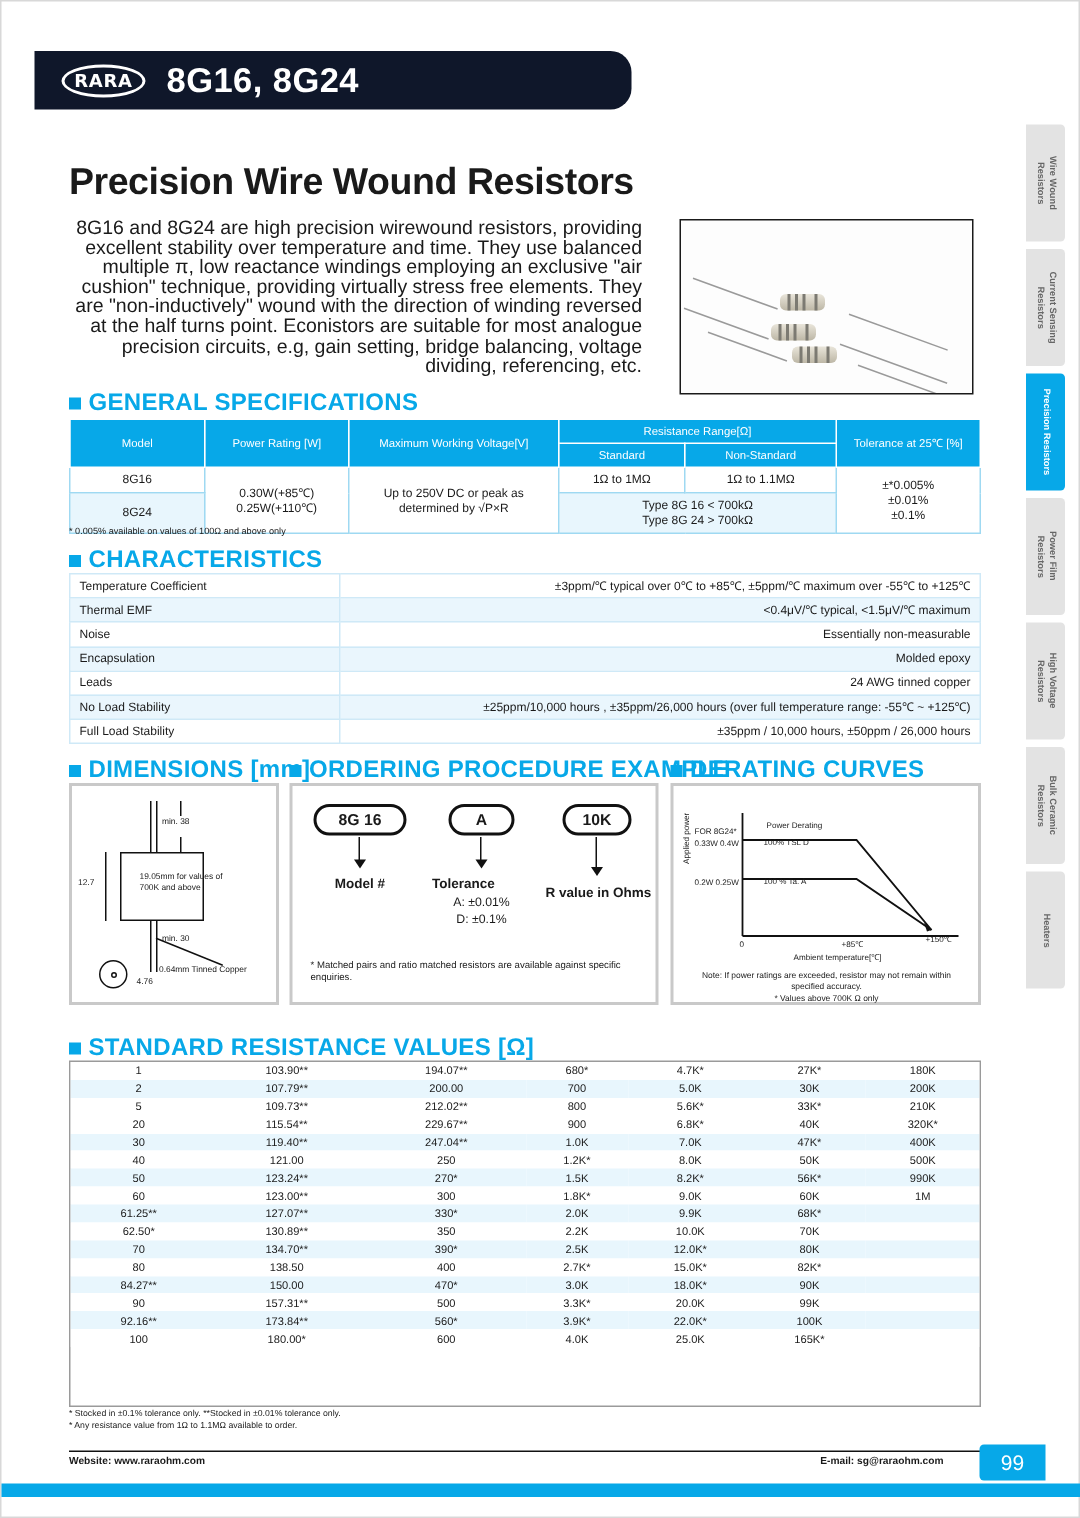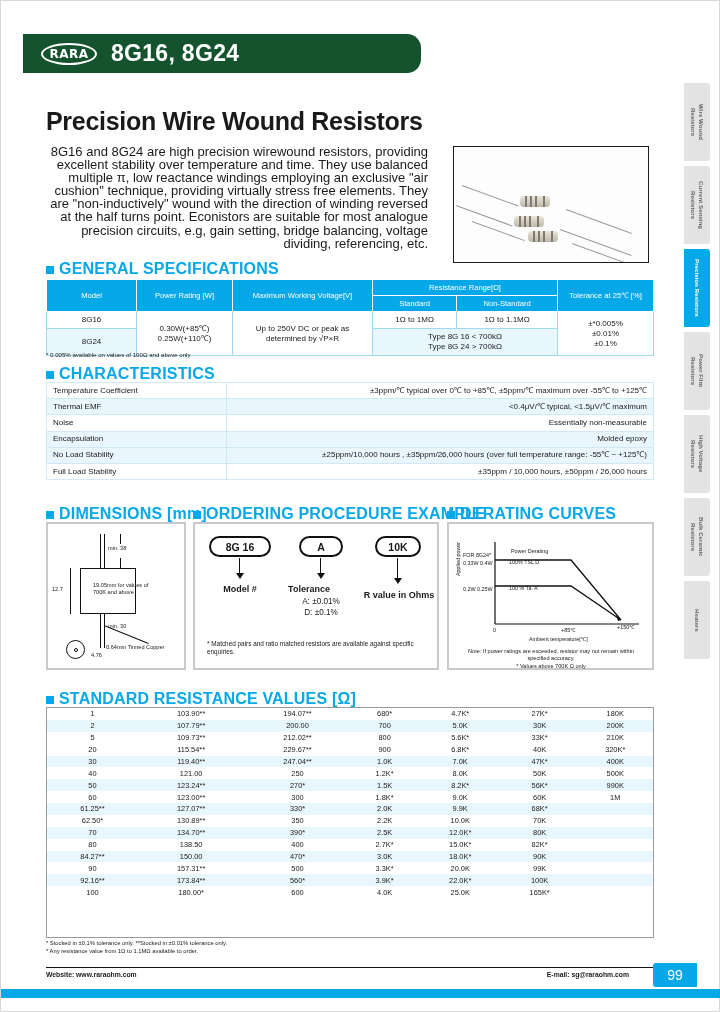--- a/index.html
+++ b/index.html
@@ -13,21 +13,21 @@
     overflow:hidden;
   }
   .page {
     position:absolute; left:0; top:0; width:720px; height:1012px;
     border:1px solid #d8d8d8;
     background:#fff;
   }
   
   .hdr-bar {
     position:absolute; left:22px; top:33px; width:398px; height:39px;
-    background:#14532d;
+    background:#0f172a;
     border-radius:0 14px 14px 0;
     display:flex; align-items:center;
   }
   .logo-oval {
     width:56px; height:22px; margin-left:18px;
     border:2px solid #fff; border-radius:50%;
     display:flex; align-items:center; justify-content:center;
   }
   .logo-txt {
     color:#fff; font-size:12px; font-weight:bold; letter-spacing:0.5px;
@@ -264,20 +264,24 @@
       <td class="v">&lt;0.4μV/℃ typical, &lt;1.5μV/℃ maximum</td>
     </tr>
     <tr>
       <td class="k">Noise</td>
       <td class="v">Essentially non-measurable</td>
     </tr>
     <tr class="alt">
       <td class="k">Encapsulation</td>
       <td class="v">Molded epoxy</td>
     </tr>
+    <tr>
+      <td class="k">Leads</td>
+      <td class="v">24 AWG tinned copper</td>
+    </tr>
     <tr class="alt">
       <td class="k">No Load Stability</td>
       <td class="v">±25ppm/10,000 hours , ±35ppm/26,000 hours (over full temperature range: -55℃ ~ +125℃)</td>
     </tr>
     <tr>
       <td class="k">Full Load Stability</td>
       <td class="v">±35ppm / 10,000 hours, ±50ppm / 26,000 hours</td>
     </tr>
   </tbody>
     </table>

